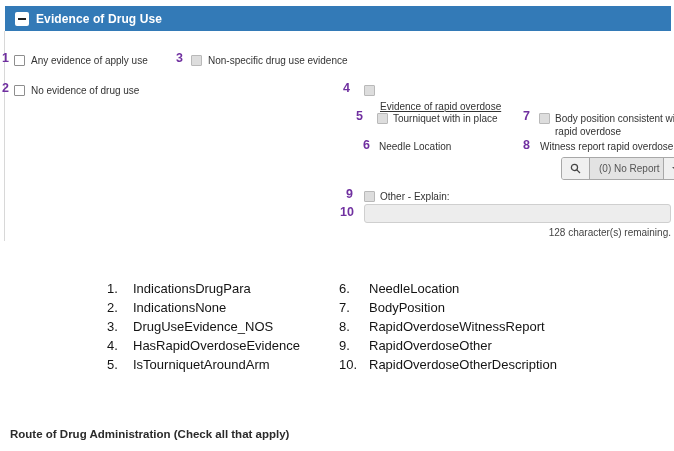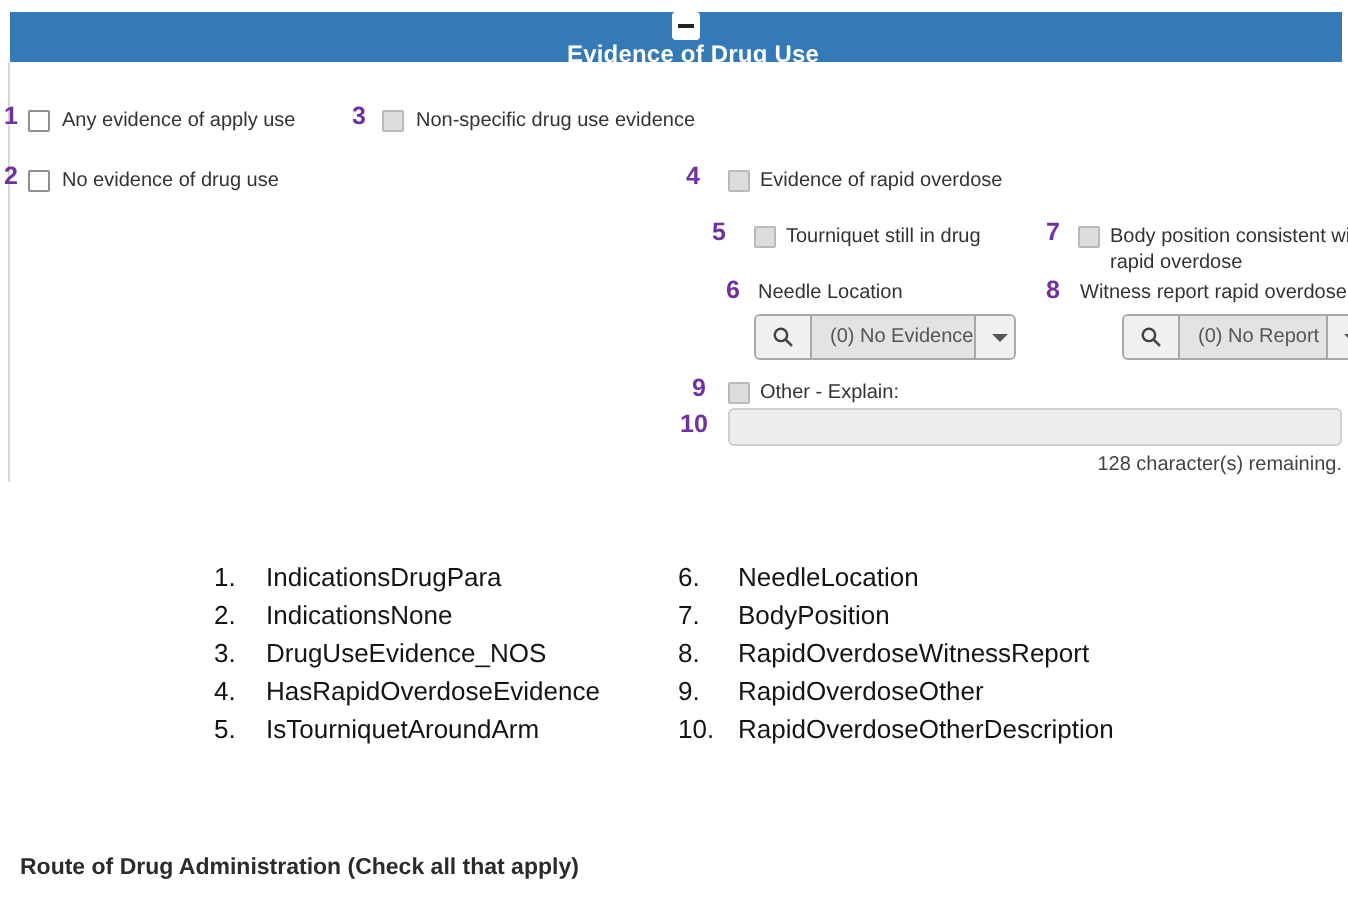--- a/index.html
+++ b/index.html
@@ -2,21 +2,21 @@
 <html><head>
 <meta charset="utf-8">
 <style>
   html,body { margin:0; padding:0; background:#fff; }
   .stage { position:relative; width:674px; height:451px; background:#ffffff;
            font-family:"Liberation Sans", sans-serif; overflow:hidden; }
 
   
   .panel-header { position:absolute; left:5px; top:6px; width:666px; height:25px;
                   background:#337ab7; display:flex; align-items:center;
-                  padding-left:10px; box-sizing:border-box;flex-direction:column; }
+                  padding-left:10px; box-sizing:border-box; }
   .collapse-btn { width:14px; height:14px; background:#ffffff; border-radius:2px;
                   display:flex; align-items:center; justify-content:center; cursor:pointer;
                   flex:0 0 auto; }
   .minus-bar { width:8px; height:2px; background:#222222; }
   .panel-title { color:#ffffff; font-weight:bold; font-size:12px; margin-left:7px;
                  letter-spacing:0.1px; }
 
   
   .panel-body { position:absolute; left:4px; top:31px; width:668px; height:210px;
                 border-left:1px solid #d8d8d8; }
@@ -77,44 +77,32 @@
   <div class="num" style="left:176px; top:51px;">3</div>
   <div class="cb disabled" style="left:191px; top:55px;"></div>
   <div class="flabel" style="left:208px; top:54px;">Non-specific drug use evidence</div>
 
   <div class="num" style="left:2px; top:81px;">2</div>
   <div class="cb" style="left:14px; top:85px;"></div>
   <div class="flabel" style="left:31px; top:84px;">No evidence of drug use</div>
 
   <div class="num" style="left:343px; top:81px;">4</div>
   <div class="cb disabled" style="left:364px; top:85px;"></div>
-  <div class="flabel" style="left:380px; top:84px;">Evidence of rapid overdose</div>
+  <div class="flabel" style="left:380px; top:100px;text-decoration:underline;">Evidence of rapid overdose</div>
 
   <div class="num" style="left:356px; top:109px;">5</div>
   <div class="cb disabled" style="left:377px; top:113px;"></div>
-  <div class="flabel" style="left:393px; top:112px;">Tourniquet still in drug</div>
+  <div class="flabel" style="left:393px; top:112px;">Tourniquet with in place</div>
 
   <div class="num" style="left:523px; top:109px;">7</div>
   <div class="cb disabled" style="left:539px; top:113px;"></div>
   <div class="flabel" style="left:555px; top:112px; width:132px;">Body position consistent with rapid overdose</div>
 
   <div class="num" style="left:363px; top:138px;">6</div>
   <div class="flabel" style="left:379px; top:140px;">Needle Location</div>
-  <div class="dd" style="left:377px; top:157px; width:131px;">
-    <div class="dd-search">
-      <svg width="11" height="11" viewBox="0 0 16 16">
-        <circle cx="6.5" cy="6.5" r="4.5" fill="none" stroke="#444" stroke-width="1.8"></circle>
-        <line x1="10" y1="10" x2="14.5" y2="14.5" stroke="#444" stroke-width="1.8"></line>
-      </svg>
-    </div>
-    <div class="dd-value">(0) No Evidence</div>
-    <div class="dd-caret">
-      <div class="caret"></div>
-    </div>
-  </div>
 
   <div class="num" style="left:523px; top:138px;">8</div>
   <div class="flabel" style="left:540px; top:140px; white-space:nowrap;">Witness report rapid overdose</div>
   <div class="dd" style="left:561px; top:157px; width:128px;">
     <div class="dd-search">
       <svg width="11" height="11" viewBox="0 0 16 16">
         <circle cx="6.5" cy="6.5" r="4.5" fill="none" stroke="#444" stroke-width="1.8"></circle>
         <line x1="10" y1="10" x2="14.5" y2="14.5" stroke="#444" stroke-width="1.8"></line>
       </svg>
     </div>

